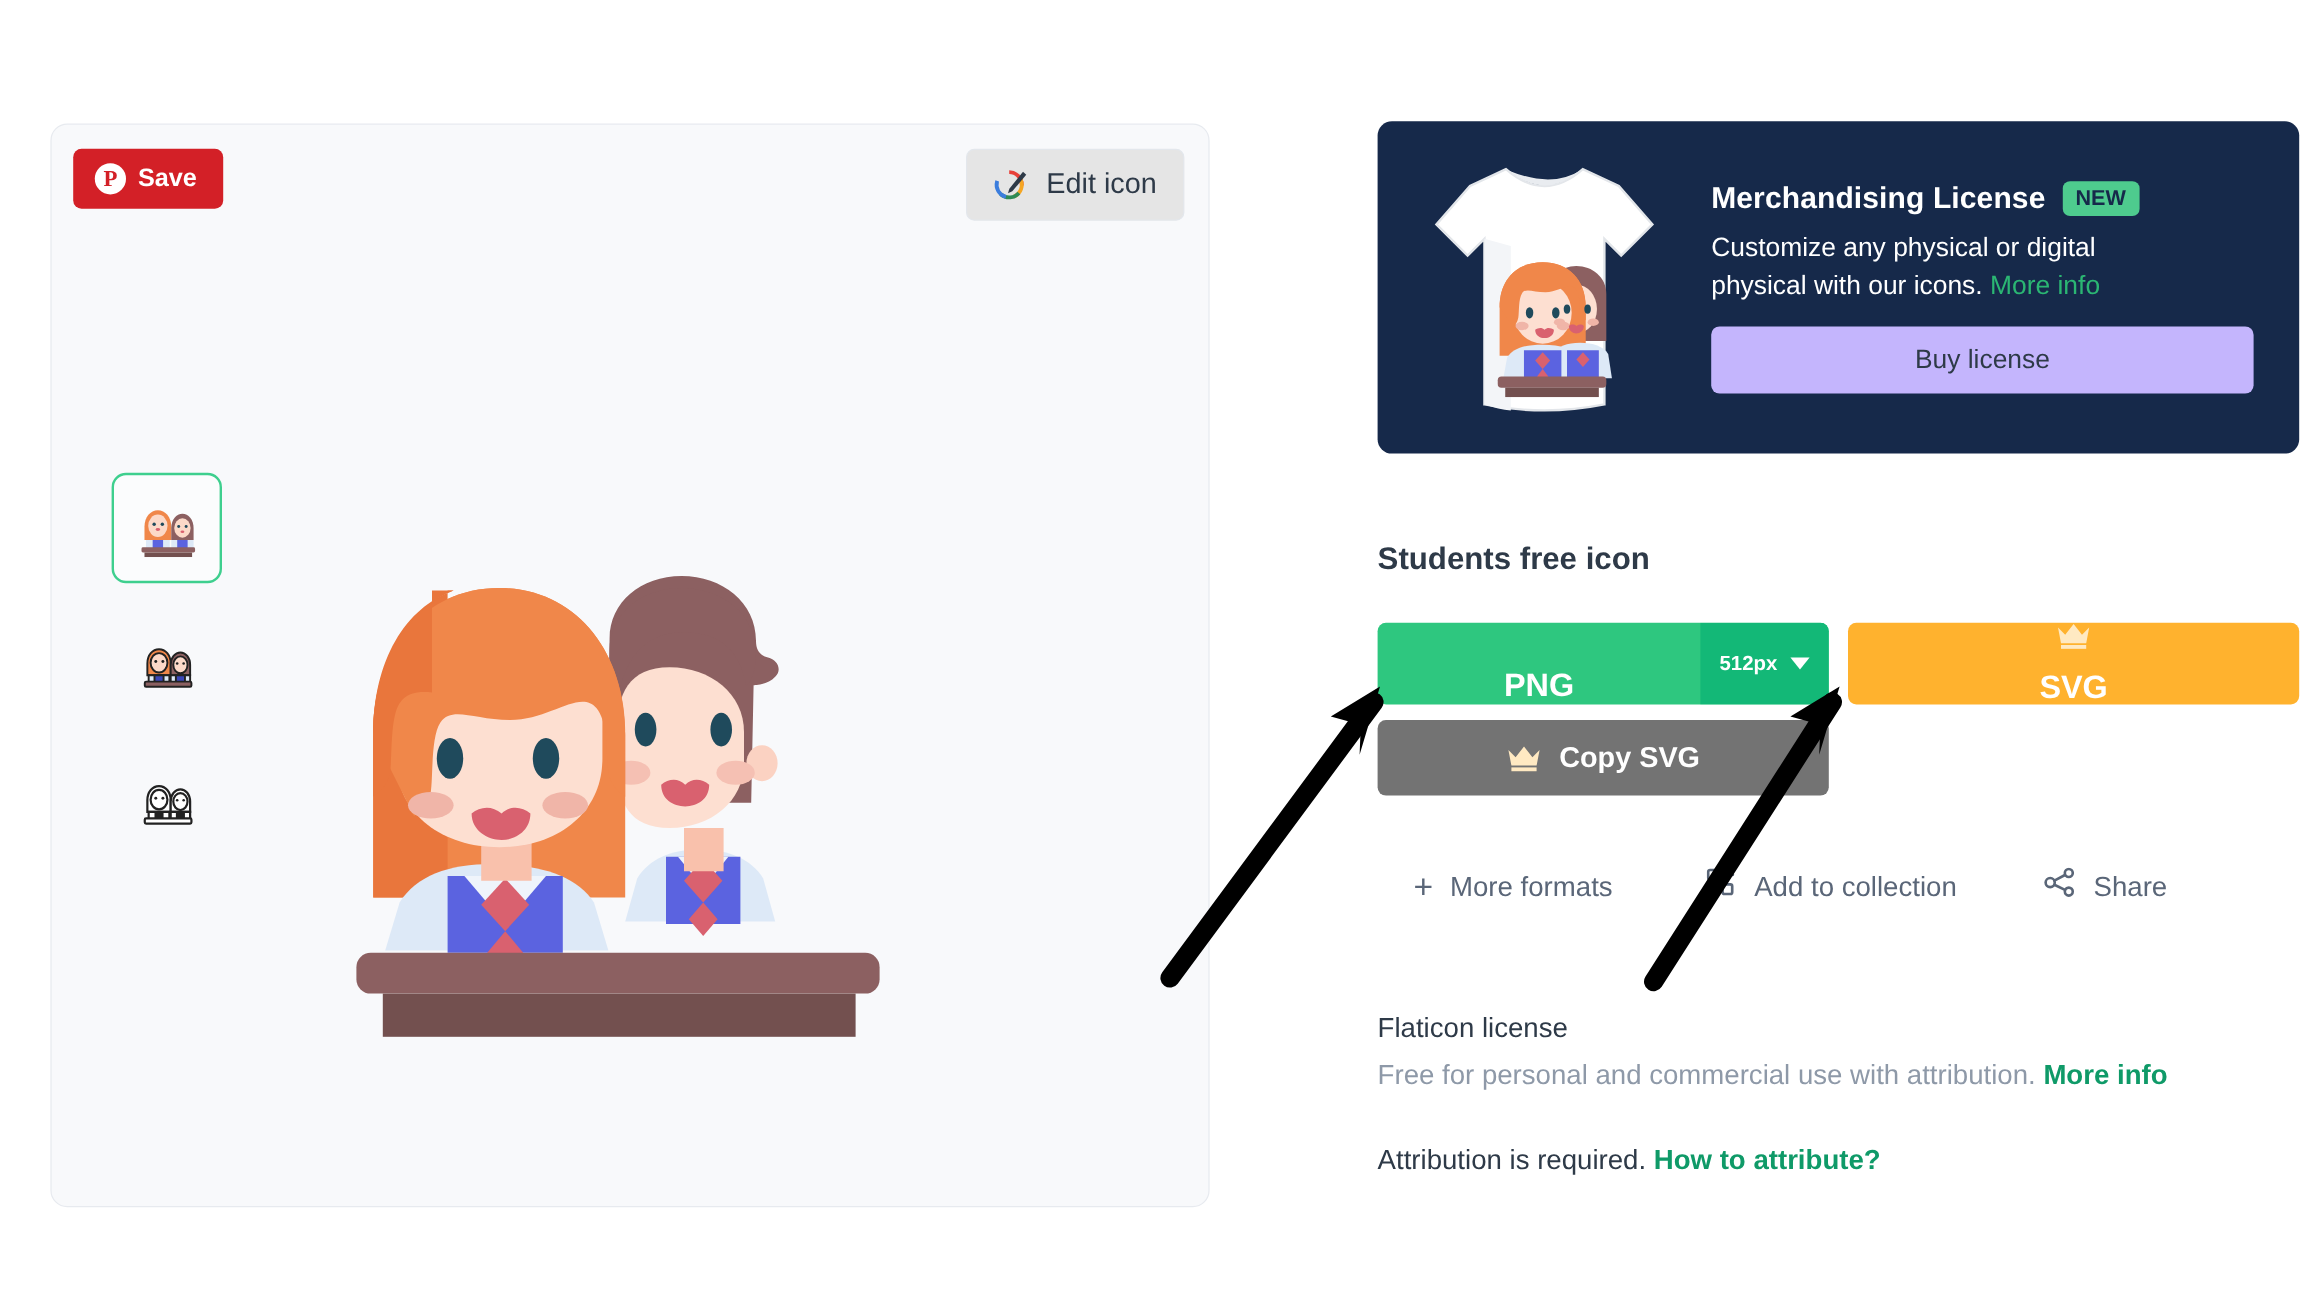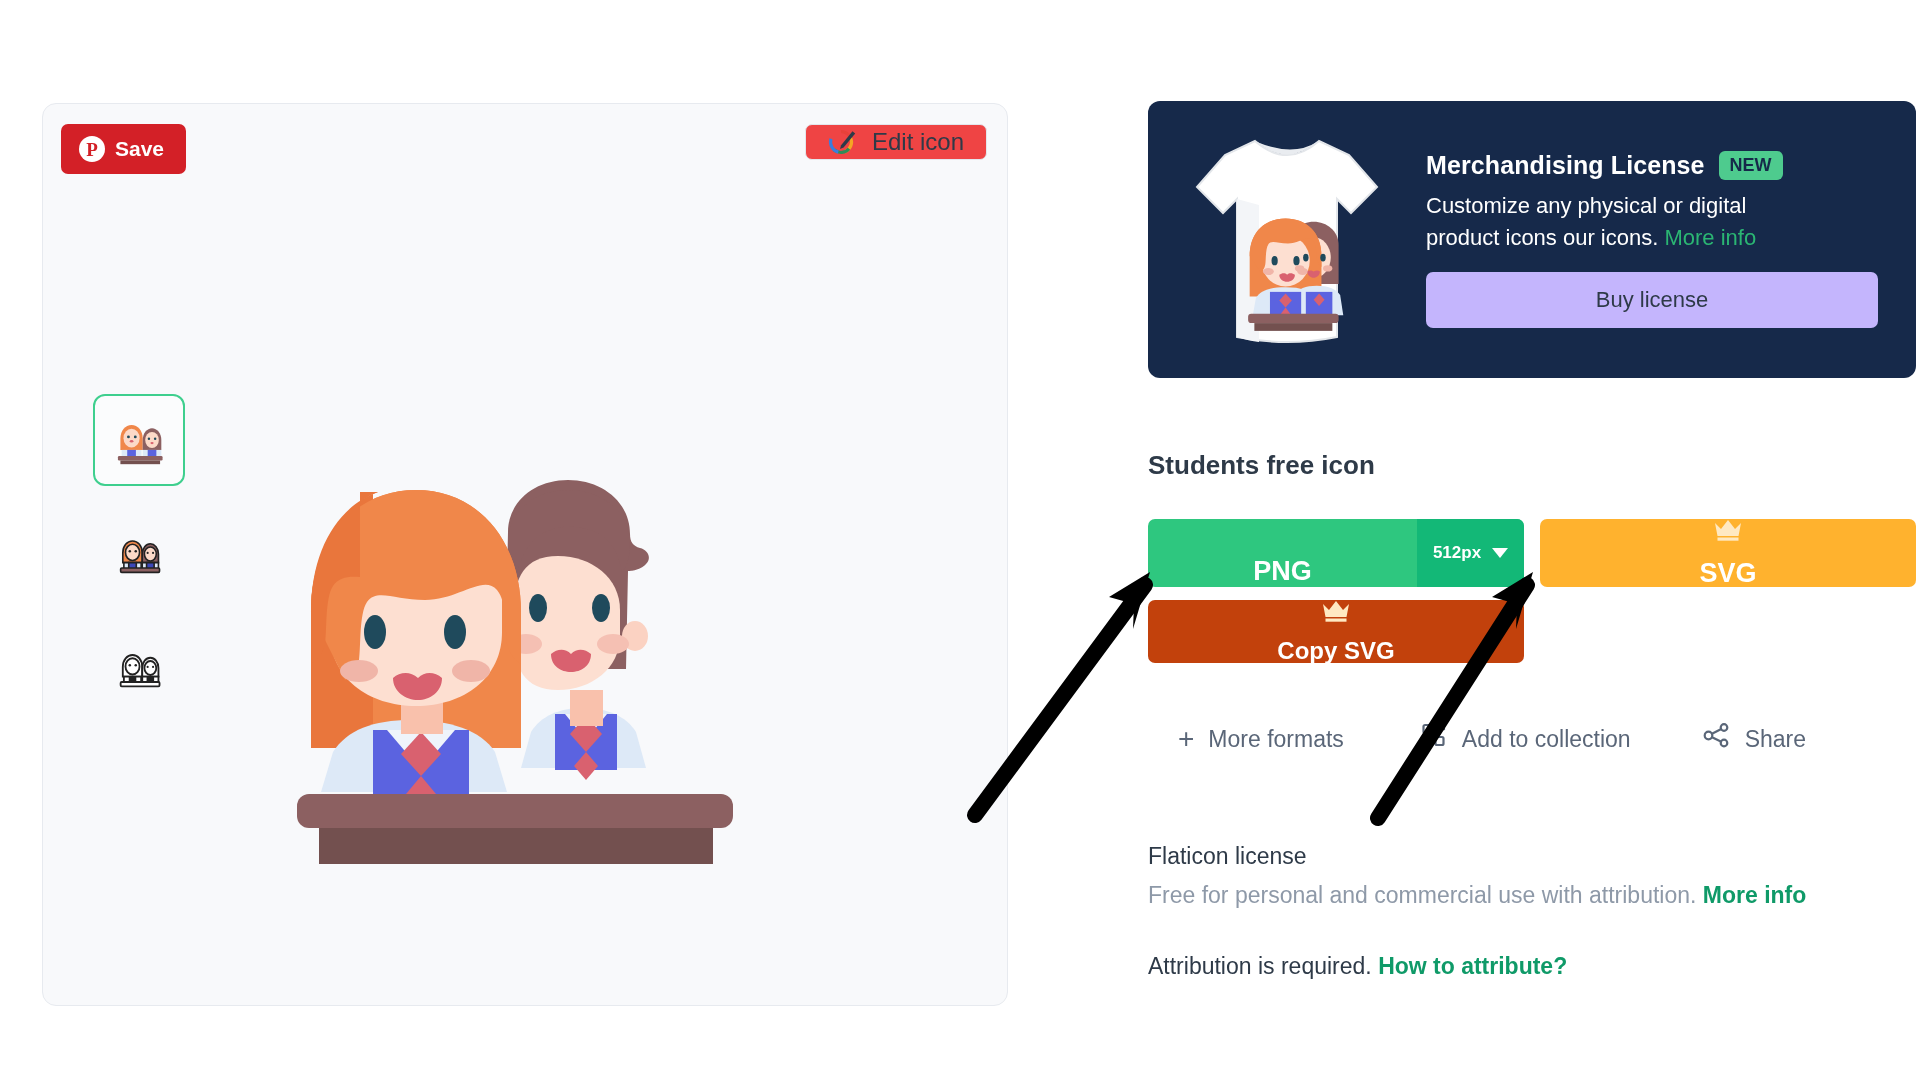--- a/index.html
+++ b/index.html
@@ -31,22 +31,22 @@
   }
   .pin-icon {
     width: 26px; height: 26px; border-radius: 50%;
     background: #ffffff; color: #d32027;
     display: flex; align-items: center; justify-content: center;
     font-size: 19px; font-weight: 700; font-family: "Liberation Serif", serif;
     line-height: 1;
   }
   .edit-btn {
     position: absolute; right: 20px; top: 20px;
-    height: 36px; padding: 0 22px;
-    background: #ef4444;
+    height: 60px; padding: 0 22px;
+    background: #e5e5e5;
     border: 1px solid #e3e7ec; border-radius: 7px;
     display: flex; align-items: center; gap: 14px;
     color: #2e3a48; font-size: 24px; font-weight: 400;
     cursor: pointer;
   }
   .edit-ring { width: 30px; height: 30px; display:block; }
 
   
   .thumb-rail {
     position: absolute; left: 50px; top: 290px;
@@ -126,23 +126,23 @@
     height: 68px; border-radius: 7px; background: #ffb22e; border: none;
     display: flex; align-items: center; justify-content: center; gap: 16px;
     color: #ffffff; font-size: 27px; font-weight: 700; cursor: pointer; flex-direction: column;
   }
   .btn-copy-png {
     height: 63px; border-radius: 7px; background: #e2e8ed; border: none;
     display: flex; align-items: center; justify-content: center;
     color: #4a5668; font-size: 24px; font-weight: 400; cursor: pointer;
   }
   .btn-copy-svg {
-    height: 63px; border-radius: 7px; background: #c2410c; border: none;
+    height: 63px; border-radius: 7px; background: #737373; border: none;
     display: flex; align-items: center; justify-content: center; gap: 14px;
-    color: #ffffff; font-size: 24px; font-weight: 700; cursor: pointer; flex-direction: column;
+    color: #ffffff; font-size: 24px; font-weight: 700; cursor: pointer;
   }
   .crown { width: 30px; height: 24px; display: block; }
 
   .action-row {
     position: absolute; left: 0; top: 723px; width: 768px;
     display: flex; align-items: center;
   }
   .action {
     display: flex; align-items: center; gap: 14px;
     color: #5a6678; font-size: 23px; cursor: pointer;
@@ -334,21 +334,21 @@
           </g>
         </svg>
       </div>
       <div class="merch-text">
         <div class="merch-title-row">
           <span class="merch-title">Merchandising License</span>
           <span class="new-badge">NEW</span>
         </div>
         <div class="merch-desc">
           <span>Customize any physical or digital</span><br>
-          <span>product icons our icons.</span>
+          <span>physical with our icons.</span>
           <span class="more-info-teal">More info</span>
         </div>
         <button class="buy-btn">Buy license</button>
       </div>
     </div>
 
     <div class="icon-title">Students free icon</div>
 
     <div class="dl-grid">
 

